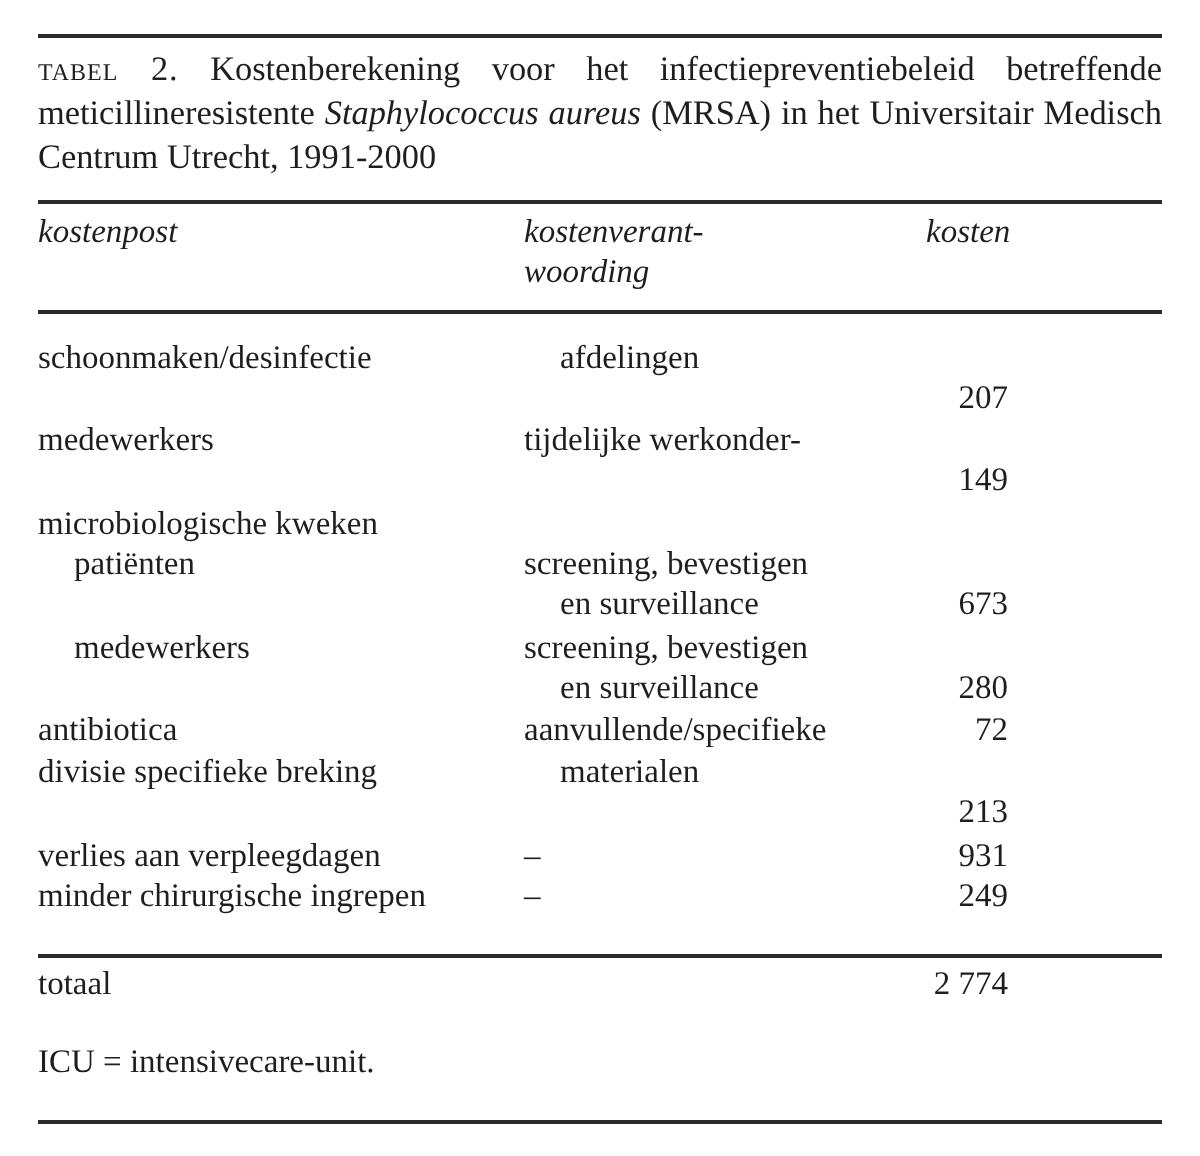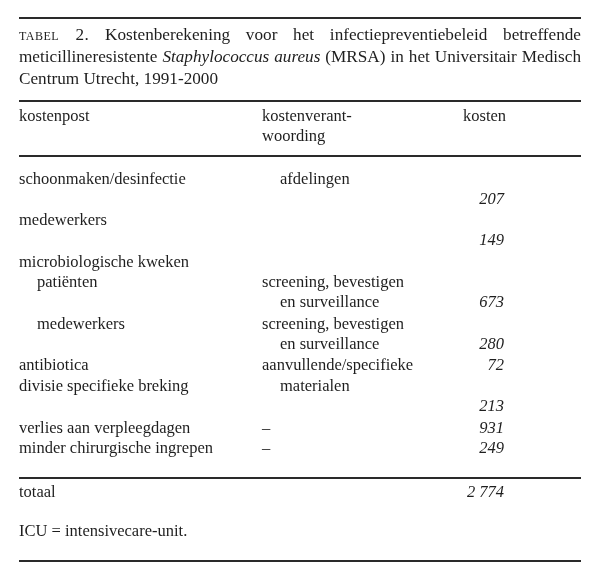--- a/index.html
+++ b/index.html
@@ -9,27 +9,27 @@
       color: #1e1e1e;
     }
     .rule { position: absolute; left: 19px; width: 562px; height: 1.5px; background: #2a2a2a; }
     .caption {
       position: absolute; left: 19px; top: 24px; width: 562px;
       font-size: 17.2px; line-height: 22px; text-align: justify;
     }
     .caption .label { font-variant: small-caps; letter-spacing: 0.5px; }
     .caption .num { font-variant-numeric: oldstyle-nums; }
     .caption i { font-style: italic; }
-    .hdr { position: absolute; font-size: 16.5px; line-height: 20px; }
+    .hdr { position: absolute; font-size: 16.5px; line-height: 20px; font-style: italic; }
     .row { position: absolute; left: 0; width: 600px; font-size: 16.5px; line-height: 20px; }
     .c1 { position: absolute; left: 19px; white-space: nowrap; }
     .c1.sub { left: 37px; }
     .c2 { position: absolute; left: 262px; white-space: nowrap; }
     .c2 .cont { display: block; padding-left: 18px; }
-    .c3 { position: absolute; left: 440px; width: 64px; text-align: right; white-space: nowrap; font-style: italic; }
+    .c3 { position: absolute; left: 440px; width: 64px; text-align: right; white-space: nowrap; }
     .note { position: absolute; left: 19px; top: 521px; font-size: 16.5px; line-height: 20px; }
   </style>
 </head>
 <body>
 
 <div class="rule" style="top:17px;"></div>
 
 <div class="caption"><span class="label">tabel 2.</span><span> Kostenberekening voor het infectiepreventiebeleid betreffende meticillineresistente </span><i>Staphylococcus aureus</i><span> (MRSA) in het Universitair Medisch Centrum Utrecht, </span><span class="num">1991-2000</span></div>
 
 <div class="rule" style="top:100px;"></div>
@@ -40,21 +40,21 @@
 
 <div class="rule" style="top:155px;"></div>
 
 <div class="row" style="top:169px;">
   <span class="c1">schoonmaken/desinfectie</span>
   <span class="c2"><span class="cont">afdelingen</span></span>
   <span class="c3" style="top:20px;">207</span>
 </div>
 <div class="row" style="top:210px;">
   <span class="c1">medewerkers</span>
-  <span class="c2"></span>
+  <span class="c2"><span>tijdelijke werkonder-</span></span>
   <span class="c3" style="top:20px;">149</span>
 </div>
 <div class="row" style="top:252px;">
   <span class="c1">microbiologische kweken</span>
 </div>
 <div class="row" style="top:272px;">
   <span class="c1 sub">patiënten</span>
   <span class="c2"><span>screening, bevestigen</span><span class="cont">en surveillance</span></span>
   <span class="c3" style="top:20px;">673</span>
 </div>

